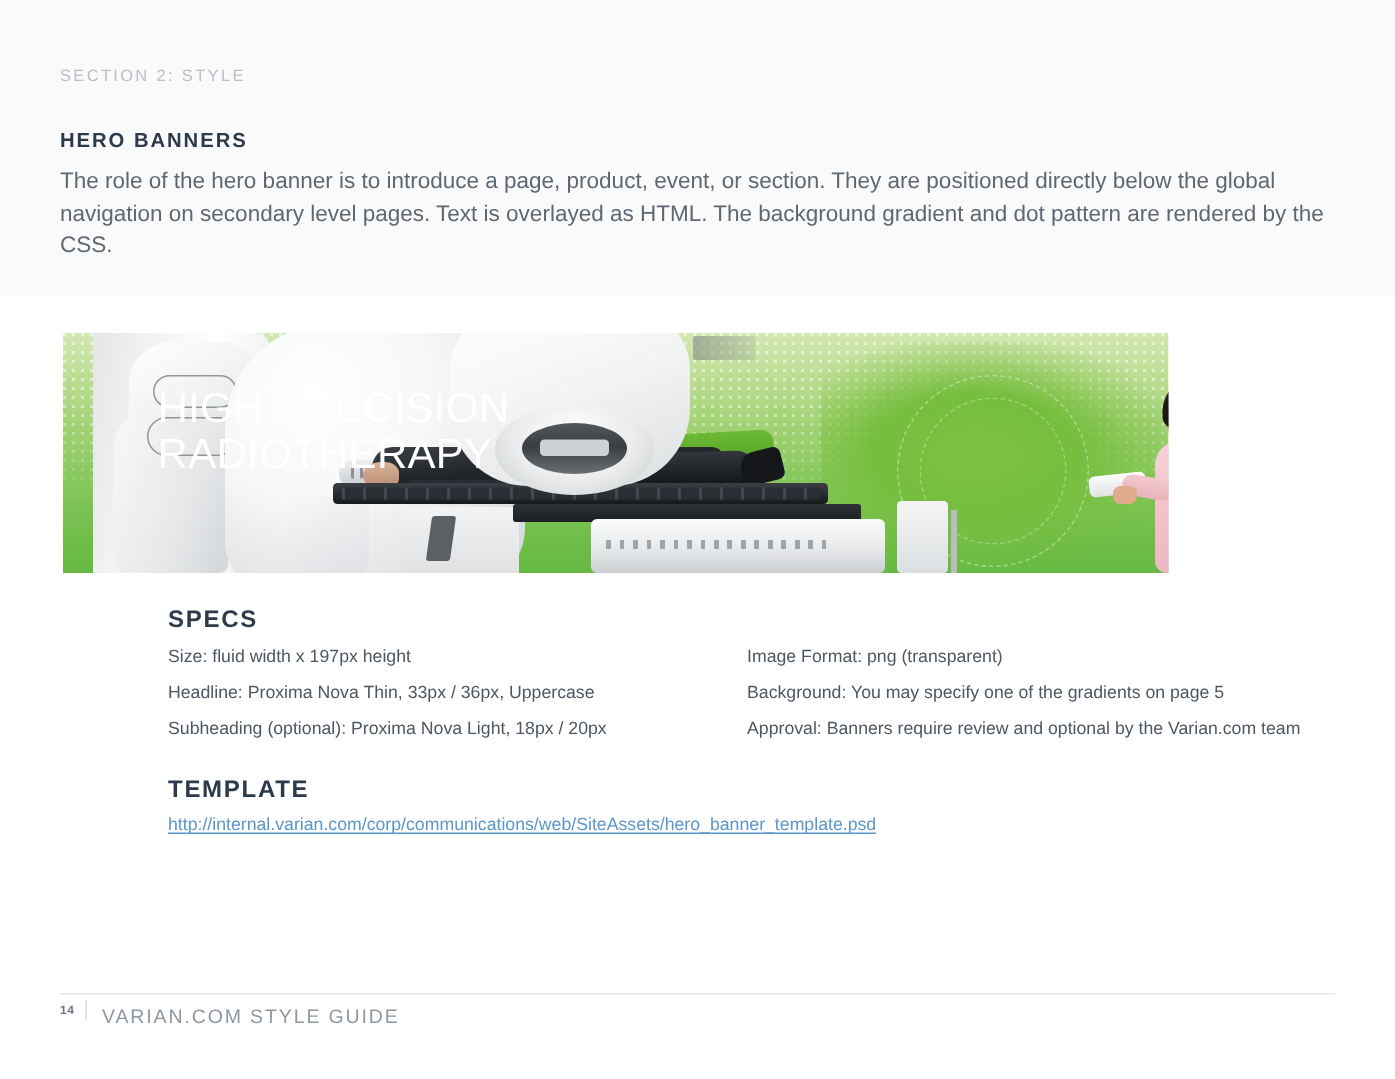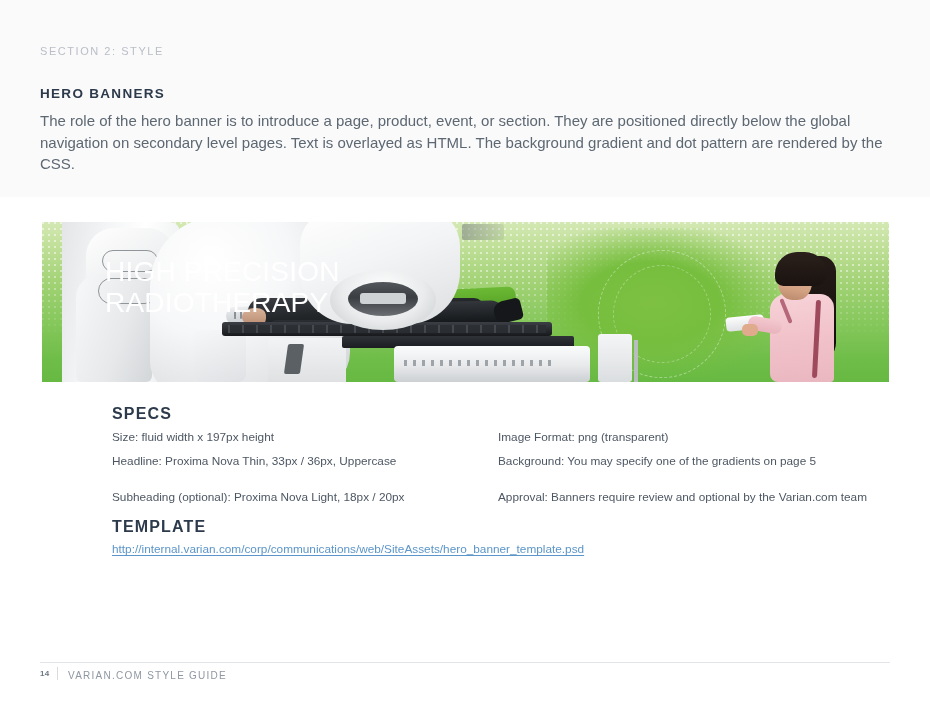--- a/index.html
+++ b/index.html
@@ -55,21 +55,21 @@
     font-size: 15px;
     line-height: 21.5px;
     color: #5d6873;
     font-weight: 400;
   }
 
   
   .banner-wrap {
     position: absolute;
     left: 42px; top: 222px;
-    width: 847px;
+    width: 737px;
     height: 160px;
     overflow: hidden;
     background: #ffffff;
   }
 
   .banner-gradient {
     position: absolute;
     inset: 0;
     background: linear-gradient(to bottom, #d4e8b4 0%, #bfdf97 16%, #a2d275 38%, #84c75a 64%, #6fbd49 86%, #66b942 100%);
   }
@@ -412,21 +412,21 @@
     font-size: 11.8px;
     color: #4d5763;
     white-space: nowrap;
     font-weight: 400;
   }
   .spec-col-left  { left: 112px; }
   .spec-col-right { left: 498px; }
 
   .spec-row-0 { top: 430px; }
   .spec-row-1 { top: 454px; }
-  .spec-row-2 { top: 478px; margin-top: 12px; }
+  .spec-row-2 { top: 478px; }
 
   .template-link {
     position: absolute;
     left: 112px; top: 542px;
     font-size: 11.8px;
     color: #5b95c9;
     text-decoration: underline;
     text-underline-offset: 2px;
     white-space: nowrap;
     cursor: pointer;
@@ -449,21 +449,21 @@
   }
   .footer-divider {
     position: absolute;
     left: 57px; top: 667px;
     width: 1px; height: 13px;
     background: #d7dade;
   }
   .footer-label {
     position: absolute;
     left: 68px; top: 670px;
-    font-size: 10px;
+    font-size: 13px;
     letter-spacing: 1.25px;
     color: #8e97a2;
     white-space: nowrap;
   }
 </style>
 </head>
 <body>
 
 <div id="page">
 

